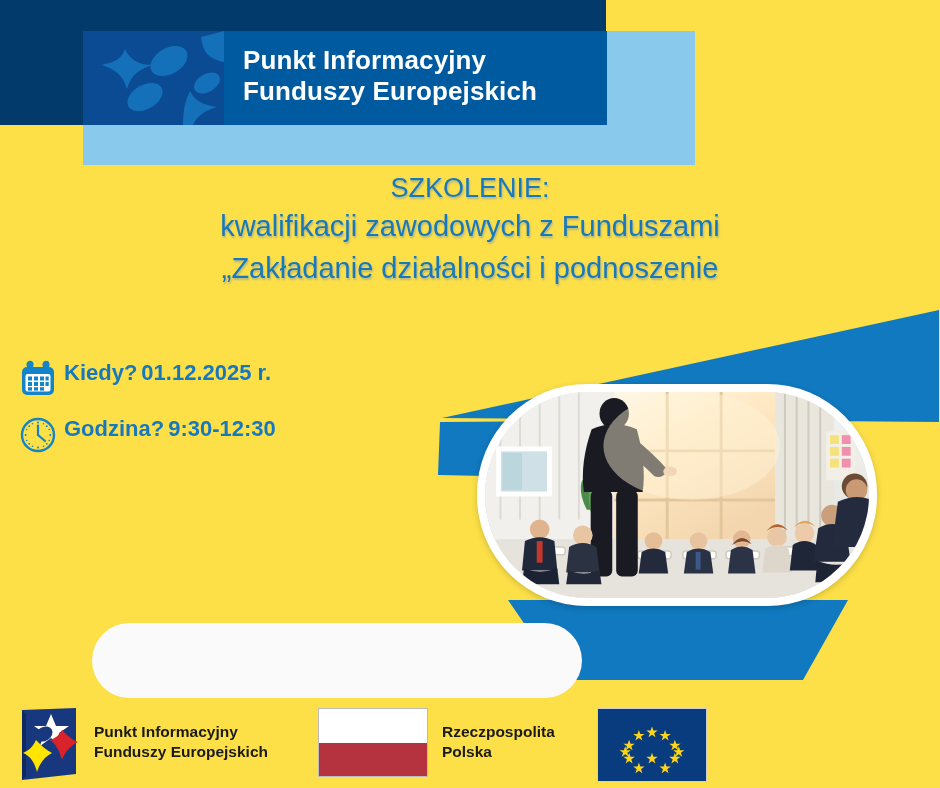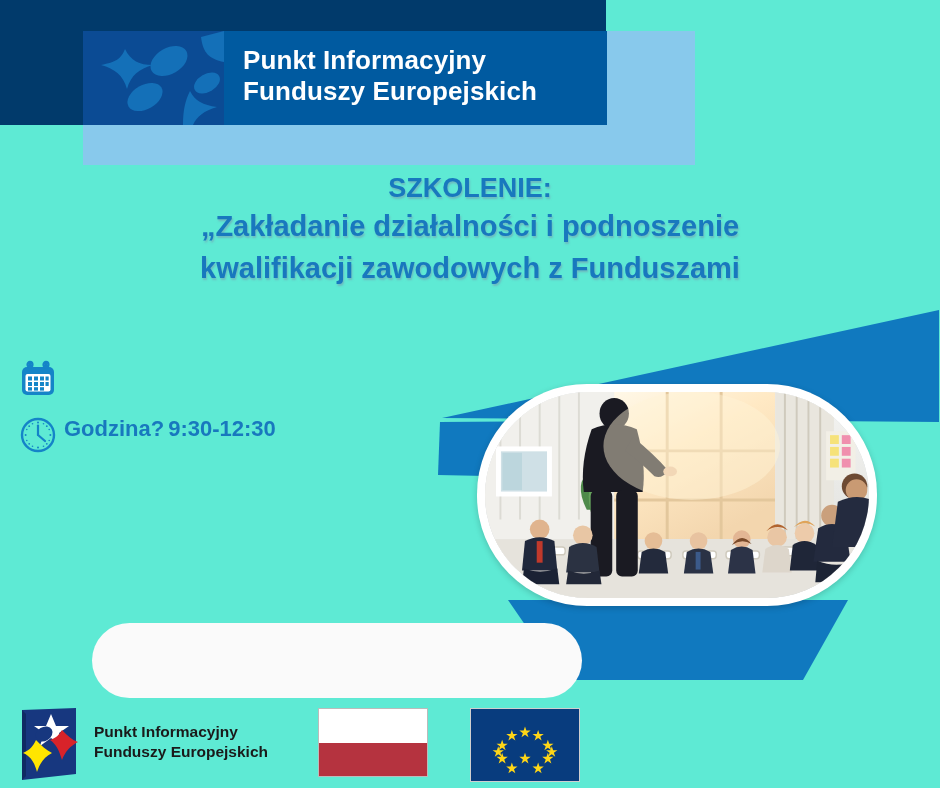--- a/index.html
+++ b/index.html
@@ -3,21 +3,21 @@
 <meta charset="utf-8">
 <style>
   html,body{margin:0;padding:0;}
   body{
     width:940px;height:788px;
     background:#ffffff;
     font-family:"Liberation Sans", sans-serif;
     overflow:hidden;
     position:relative;
   }
-  .poster{position:relative;width:940px;height:788px;background:#5eead4;overflow:hidden;}
+  .poster{position:relative;width:940px;height:788px;background:#fde047;overflow:hidden;}
 
   
   .hdr-navy{
     position:absolute;left:0;top:0;width:606px;height:125px;
     background:#013A6B;z-index:2;
   }
   .hdr-lightblue{
     position:absolute;left:83px;top:31px;width:612px;height:134px;
     background:#88C9EC;z-index:1;
   }
@@ -51,21 +51,21 @@
     width:100%;height:100%;border-radius:104px;overflow:hidden;position:relative;
     background:#cfd8de;
   }
 
   
   .title-block{
     position:absolute;left:60px;top:172px;width:820px;
     text-align:center;z-index:5;
   }
   .title-line{
-    color:#1878BE;font-weight:bold;
+    color:#1878BE;font-weight:normal;
     text-shadow:1px 2px 2px rgba(120,150,175,.55);
     font-family:"Liberation Sans", sans-serif;
   }
   .t-szkolenie{font-size:27px;line-height:33px;}
   .t-main{font-size:29px;line-height:42px;}
 
   
   .details{position:absolute;left:12px;top:358px;width:470px;z-index:6;}
   .det-row{position:relative;display:flex;align-items:flex-start;margin-bottom:6px;}
   .det-icon{width:52px;flex:0 0 52px;display:flex;justify-content:center;padding-top:2px;}
@@ -275,22 +275,22 @@
           <path d="M364 112 q20 -10 38 0 l6 46 l-50 0 z" fill="#242b3f"></path>
         </g>
 
         <ellipse cx="215" cy="55" rx="90" ry="55" fill="#fff3d8" opacity="0.45"></ellipse>
       </svg>
     </div>
   </div>
 
   <div class="title-block">
     <div class="title-line t-szkolenie">SZKOLENIE:</div>
+    <div class="title-line t-main">kwalifikacji zawodowych z Funduszami</div>
     <div class="title-line t-main">„Zakładanie działalności i podnoszenie</div>
-    <div class="title-line t-main">kwalifikacji zawodowych z Funduszami</div>
   </div>
 
   <div class="details">
 
     <div class="det-row">
       <div class="det-icon">
         <svg width="38" height="38" viewBox="0 0 38 38">
           <rect x="3" y="7" width="32" height="28" rx="5" fill="#1484C8"></rect>
           <rect x="6.5" y="14" width="25" height="17.5" rx="2" fill="#ffffff"></rect>
           <g fill="#1484C8">
@@ -308,20 +308,23 @@
           </g>
           <g stroke="#1484C8" stroke-width="2.6" fill="none">
             <path d="M11 9 L11 3"></path>
               <path d="M27 9 L27 3"></path>
           </g>
           <g fill="none" stroke="#1484C8" stroke-width="2.4">
             <ellipse cx="11" cy="4.6" rx="2.4" ry="2.6"></ellipse>
             <ellipse cx="27" cy="4.6" rx="2.4" ry="2.6"></ellipse>
           </g>
         </svg>
+      </div>
+      <div class="det-text">
+        <span class="q">Kiedy?</span><span>01.12.2025 r.</span>
       </div>
     </div>
 
     <div class="det-row" style="margin-top:16px;text-align:center;">
       <div class="det-icon">
         <svg width="38" height="38" viewBox="0 0 38 38">
           <circle cx="19" cy="19" r="16" fill="none" stroke="#1484C8" stroke-width="2.4"></circle>
           <g fill="#1484C8">
             <circle cx="19" cy="6.6" r="1"></circle>
               <circle cx="19" cy="31.4" r="1"></circle>
@@ -368,20 +371,22 @@
           <path d="M18 32 C24 38 28 42 34 45 C26 49 22 55 19 64 C16 53 12 48 5 45 C12 42 15 38 18 32 Z" fill="#FFE500"></path>
           <ellipse cx="26" cy="26" rx="9" ry="7" transform="rotate(-30 26 26)" fill="#17377F"></ellipse>
         </svg>
       </div>
       <div class="flabel" style="margin-left:14px;margin-top:14px;">Punkt Informacyjny
 Funduszy Europejskich</div>
     </div>
 
     <div class="fgroup" style="margin-left:50px;margin-top:10px;">
       <div class="pl-flag"></div>
+      <div class="flabel" style="margin-left:14px;margin-top:14px;">Rzeczpospolita
+Polska</div>
     </div>
 
     <div class="fgroup" style="margin-left:42px;margin-top:10px;">
       <div class="eu-flag">
         <svg width="100%" height="100%" viewBox="0 0 110 74">
           <rect width="110" height="74" fill="#083C7E"></rect>
           <g fill="#FFD617" id="eustars">
             <polygon points="55,18 56.4,22.2 60.8,22.2 57.2,24.8 58.6,29 55,26.4 51.4,29 52.8,24.8 49.2,22.2 53.6,22.2"></polygon>
             <polygon points="55,45 56.4,49.2 60.8,49.2 57.2,51.8 58.6,56 55,53.4 51.4,56 52.8,51.8 49.2,49.2 53.6,49.2"></polygon>
             <polygon points="41.5,21.5 42.9,25.7 47.3,25.7 43.7,28.3 45.1,32.5 41.5,29.9 37.9,32.5 39.3,28.3 35.7,25.7 40.1,25.7"></polygon>

